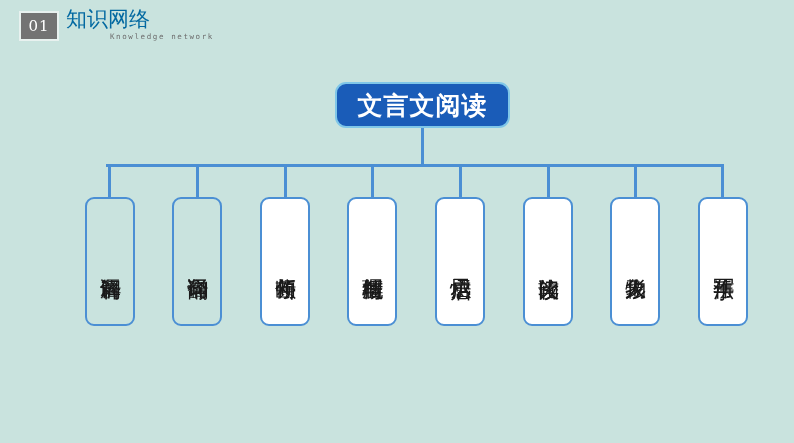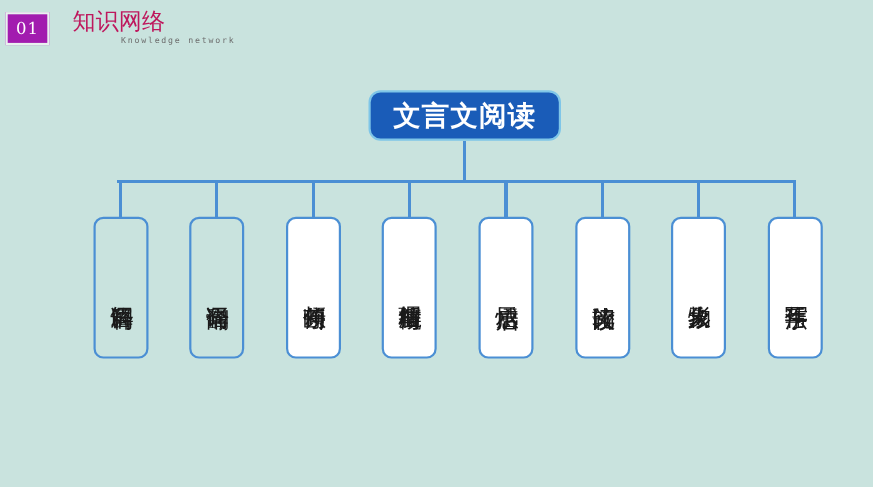--- a/index.html
+++ b/index.html
@@ -18,46 +18,46 @@
   
   #slide-header {
     position: absolute;
     left: 0;
     top: 0;
     width: 794px;
     height: 56px;
   }
   #section-badge {
     position: absolute;
-    left: 5px;
+    left: 19px;
     top: 11px;
     width: 40px;
     height: 30px;
-    background: #a21caf;
+    background: #737373;
     border: 2px solid #e8f1ef;
     box-sizing: border-box;
     display: flex;
     align-items: center;
     justify-content: center;
   }
   #section-badge-number {
     color: #ffffff;
     font-size: 15px;
     letter-spacing: 1px;
     font-family: "DejaVu Serif", "Liberation Serif", serif;
     line-height: 1;
   }
   #header-titles {
     position: absolute;
     left: 66px;
     top: 6px;
   }
   #header-title-cn {
     font-size: 21px;
-    color: #be185d;
+    color: #0369a1;
     line-height: 26px;
     font-family: "DejaVu Sans", "Liberation Sans", sans-serif;
     white-space: nowrap;
   }
   #header-title-en {
     font-size: 7.5px;
     color: #6d6d6d;
     letter-spacing: 1.6px;
     line-height: 11px;
     font-family: "DejaVu Sans Mono", "Liberation Mono", monospace;

